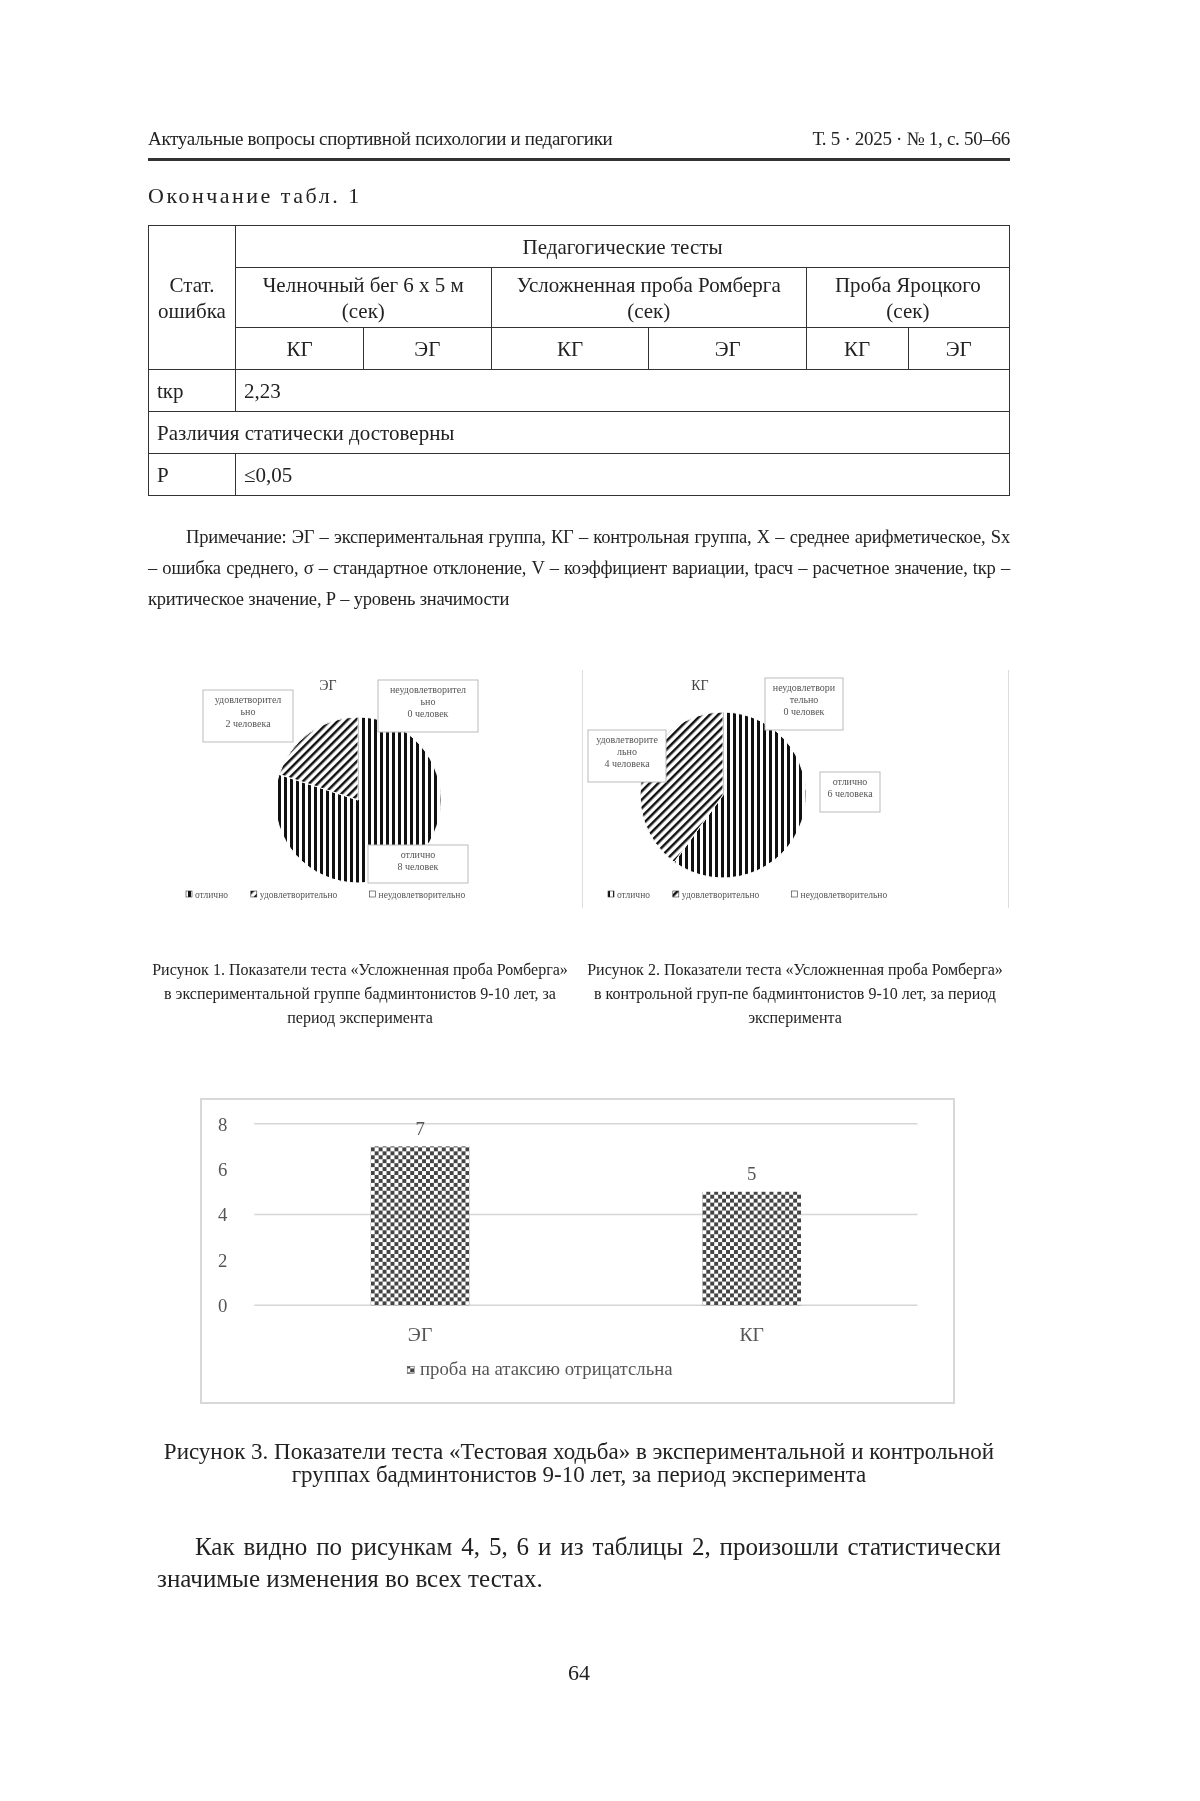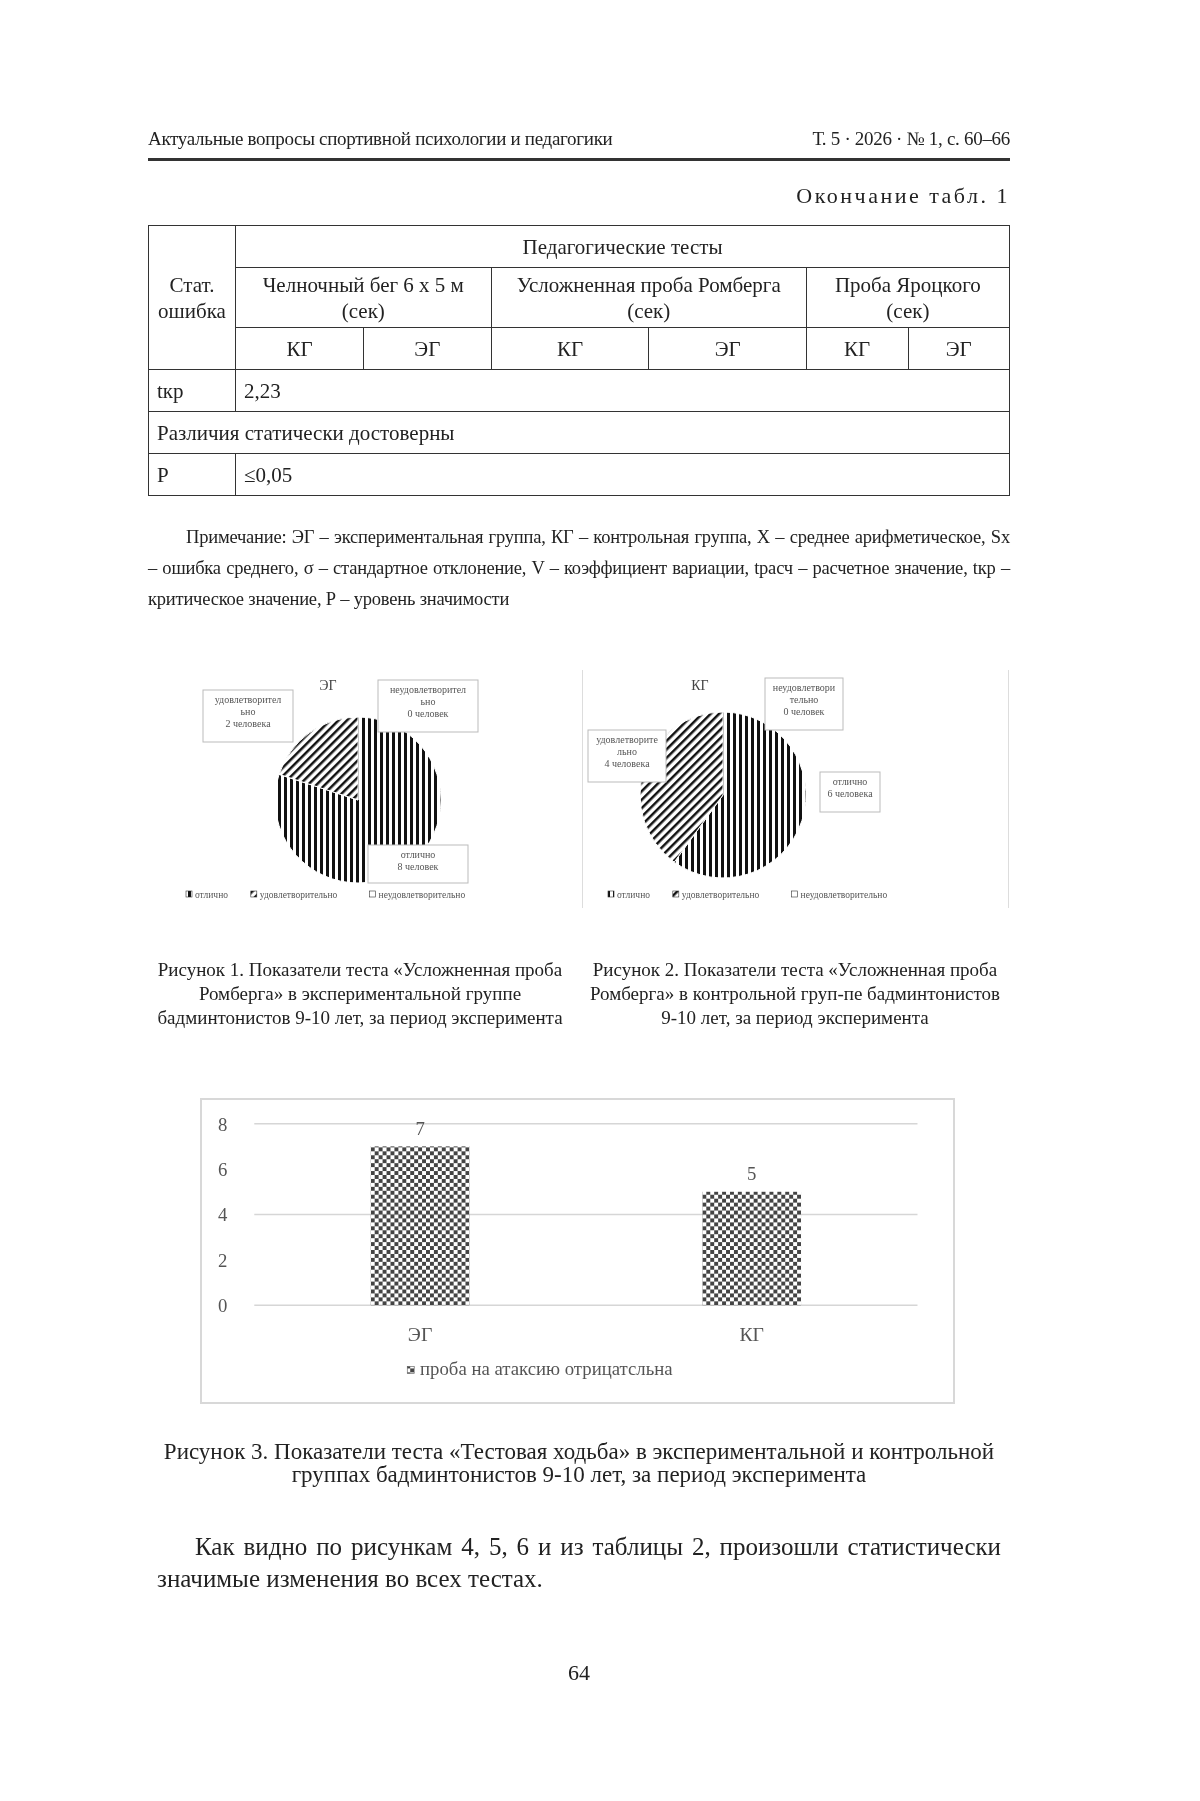--- a/index.html
+++ b/index.html
@@ -1,45 +1,45 @@
 <!DOCTYPE html>
 <html><head>
 <meta charset="utf-8">
 <style>
   html, body { margin:0; padding:0; background:#fff; }
   body { width:1200px; height:1801px; position:relative; overflow:hidden;
          font-family:"Liberation Serif", "DejaVu Serif", serif; color:#222; }
   .abs { position:absolute; }
   #running-head { left:148px; top:128px; width:862px; font-size:19px; display:flex; justify-content:space-between; letter-spacing:-0.3px; }
   #head-rule { left:148px; top:158px; width:862px; height:3px; background:#333; }
-  #table-cont { left:148px; top:183px; width:862px; text-align:right; font-size:22px; letter-spacing:2.5px; }
+  #table-cont { left:148px; top:183px; width:862px; text-align:left; font-size:22px; letter-spacing:2.5px; }
   table#stats { position:absolute; left:148px; top:225px; width:862px; border-collapse:collapse; font-size:21px; }
   #stats td { border:1.6px solid #333; padding:0 8px; height:41px; text-align:center; line-height:26px; }
   #stats td.left { text-align:left; }
   #note { left:148px; top:522px; width:862px; font-size:18.5px; line-height:31px; text-align:justify; text-indent:38px; letter-spacing:-0.2px; }
   .pie-box { top:670px; height:238px; }
   #pie1 { left:158px; width:420px; }
   #pie2 { left:582px; width:425px; border-left:1px solid #ddd; border-right:1px solid #ddd; }
   .pie-box svg { width:100%; height:100%; }
-  .cap { top:958px; width:420px; font-size:19px; line-height:24px; text-align:center; }
+  .cap { top:958px; width:420px; font-size:16px; line-height:24px; text-align:center; }
   #cap1 { left:150px; }
   #cap2 { left:585px; }
   #bar-box { left:200px; top:1098px; width:755px; height:306px; border:2px solid #d8d8d8; box-sizing:border-box; }
   #bar-box svg { width:100%; height:100%; }
   #cap3 { left:148px; top:1440px; width:862px; font-size:23px; line-height:23px; text-align:center; }
   #body-text { left:148px; top:1522px; width:862px; font-size:25px; line-height:32px; text-align:justify; }
   #body-text p { margin:9px; text-indent:38px; }
   #page-num { left:148px; top:1660px; width:862px; text-align:center; font-size:22px; }
 </style>
 </head>
 <body>
 
 <div id="running-head" class="abs">
   <span>Актуальные вопросы спортивной психологии и педагогики</span>
-  <span>Т. 5 · 2026 · № 1, с. 60–66</span>
+  <span>Т. 5 · 2025 · № 1, с. 50–66</span>
 </div>
 <div id="head-rule" class="abs"></div>
 <div id="table-cont" class="abs">Окончание табл. 1</div>
 
 <table id="stats">
   <tbody>
       <tr>
     <td rowspan="3" style="width:70px;">Стат. ошибка</td>
     <td colspan="6">Педагогические тесты</td>
   </tr>

